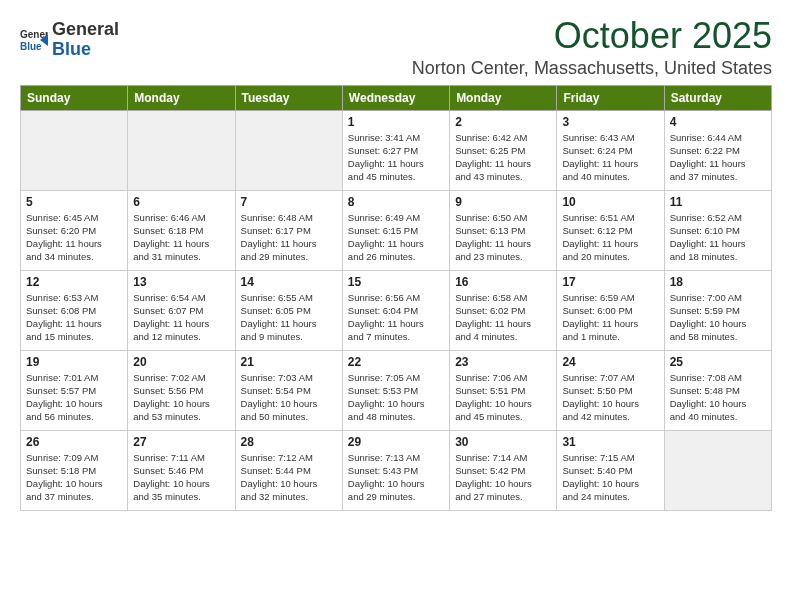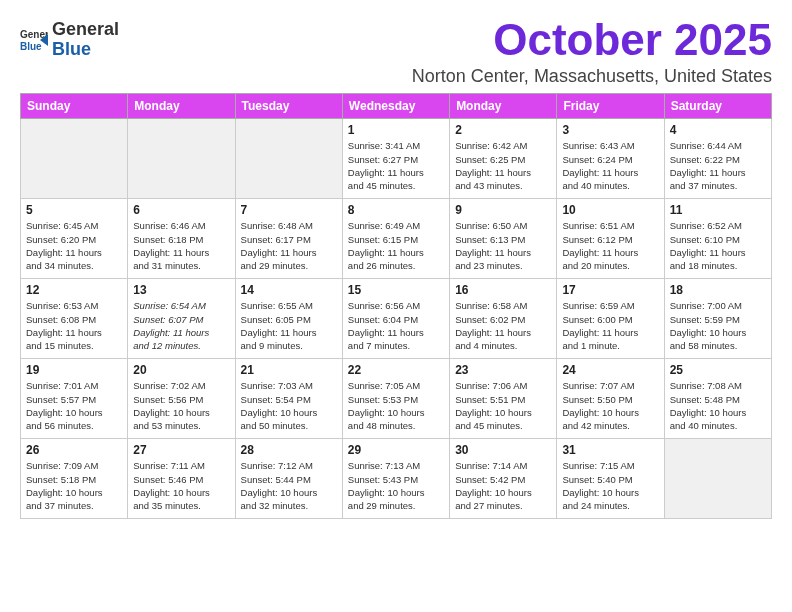--- a/index.html
+++ b/index.html
@@ -33,37 +33,37 @@
     .logo-text .blue { color: #1a5fa8; }
     .logo-icon {
       width: 28px;
       height: 28px;
       margin-right: 4px;
     }
     .title-block {
       text-align: right;
     }
     .month-title {
-      font-size: 44px;
-      font-weight: bold;
-      color: #6d28d9;
+      font-size: 36px;
+      font-weight: normal;
+      color: #14532d;
       line-height: 1.1;
     }
     .location {
       font-size: 18px;
       color: #444;
       margin-top: 2px;
     }
     .calendar {
       width: 100%;
       border-collapse: collapse;
       border: 1px solid #bbb;
     }
     .calendar th {
-      background-color: #d946ef;
+      background-color: #4d7c0f;
       color: #fff;
       font-size: 12px;
       font-weight: bold;
       text-align: left;
       padding: 5px 6px;
       border: 1px solid #aaa;
     }
     .calendar td {
       border: 1px solid #ccc;
       vertical-align: top;
@@ -214,21 +214,21 @@
         <tr>
           <td>
             <span class="day-number">12</span>
             <div class="day-info" style="white-space: pre-line;">Sunrise: 6:53 AM
 Sunset: 6:08 PM
 Daylight: 11 hours
 and 15 minutes.</div>
           </td>
           <td>
             <span class="day-number">13</span>
-            <div class="day-info" style="white-space: pre-line; font-style: italic;">Sunrise: 6:54 AM
+            <div class="day-info" style="white-space: pre-line;">Sunrise: 6:54 AM
 Sunset: 6:07 PM
 Daylight: 11 hours
 and 12 minutes.</div>
           </td>
           <td>
             <span class="day-number">14</span>
             <div class="day-info" style="white-space: pre-line;">Sunrise: 6:55 AM
 Sunset: 6:05 PM
 Daylight: 11 hours
 and 9 minutes.</div>

